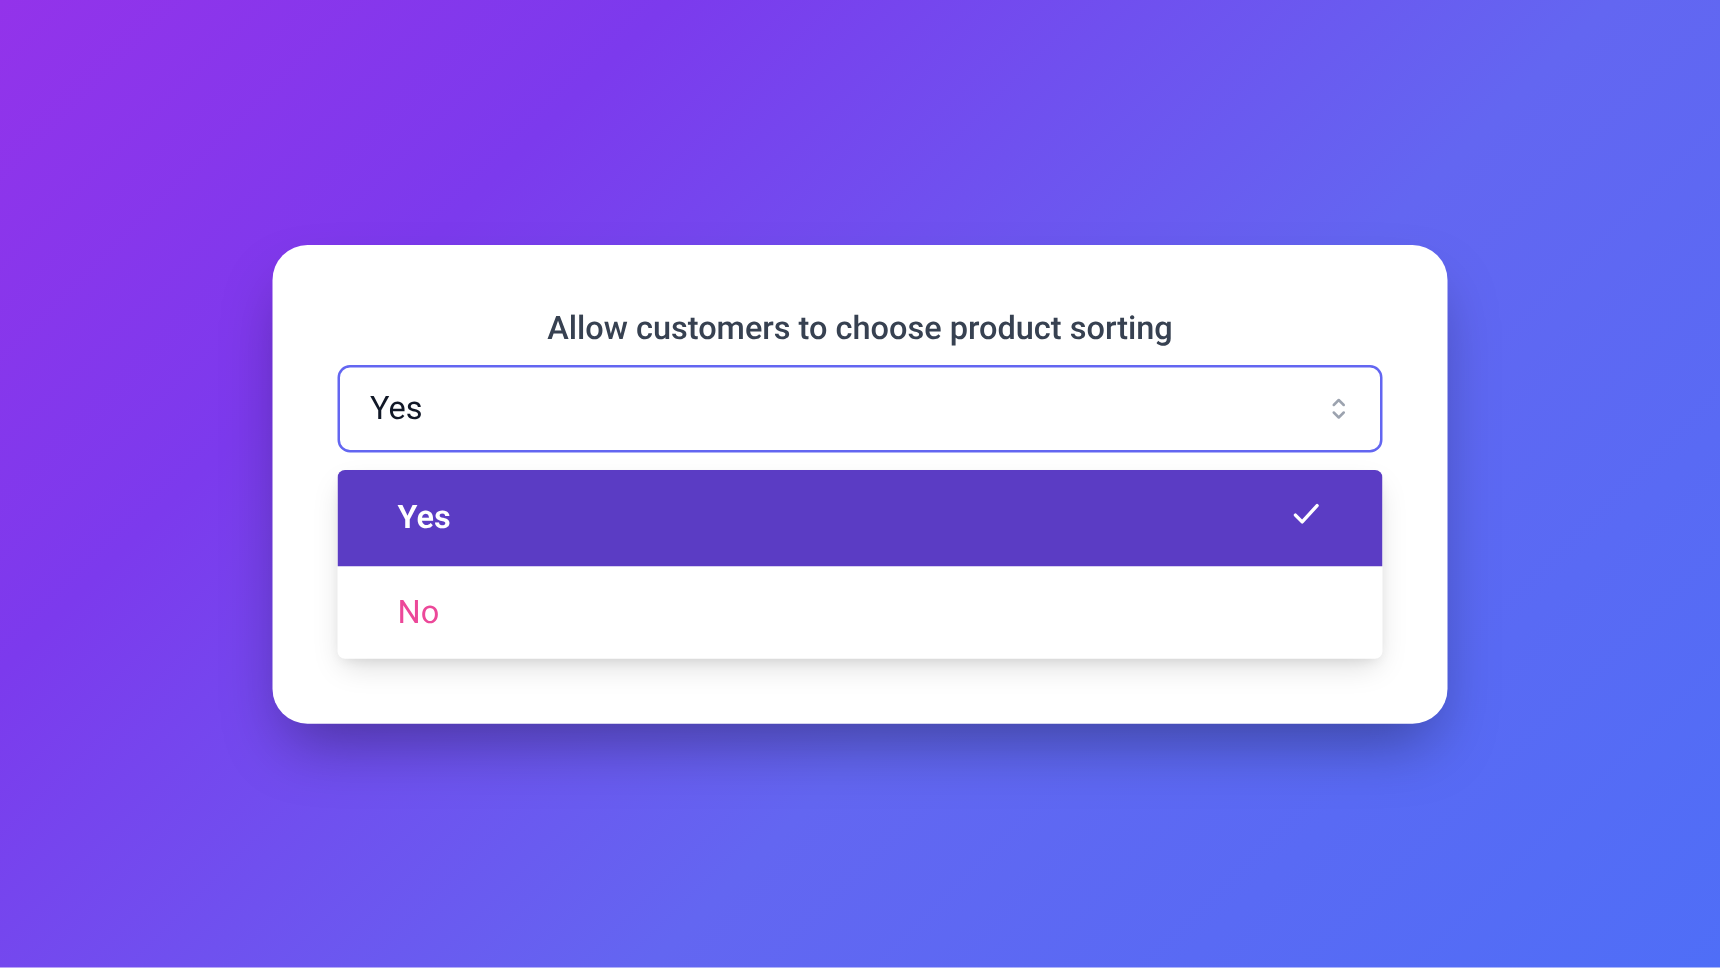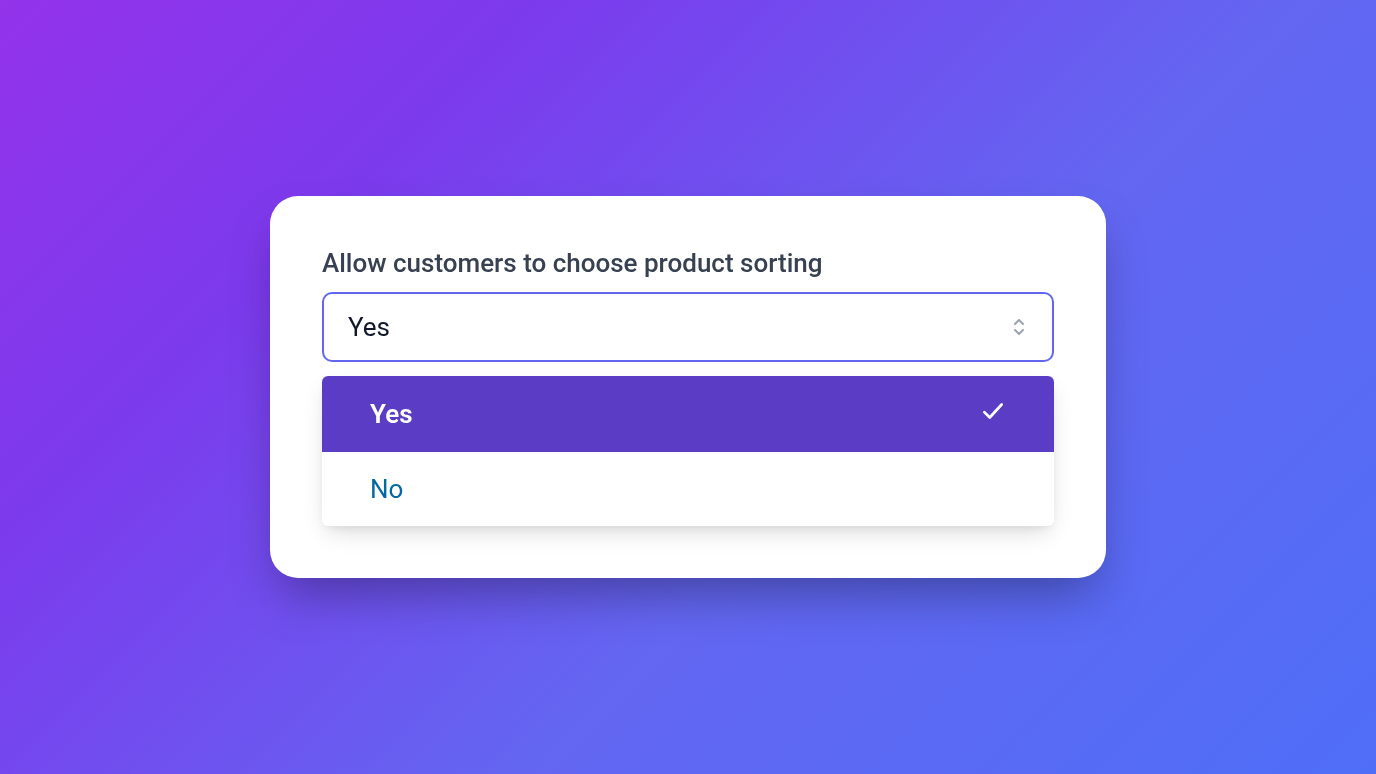--- a/index.html
+++ b/index.html
@@ -15,23 +15,24 @@
       display: flex;
       align-items: center;
       justify-content: center;
       font-family: -apple-system, BlinkMacSystemFont, "Segoe UI", Roboto, Helvetica, Arial, sans-serif;
     }
     
     .card {
       background: #ffffff;
       border-radius: 28px;
       padding: 52px;
-      width: 836px;
+      width: 940px;
       box-shadow: 0 25px 50px -12px rgba(0, 0, 0, 0.35);
       position: relative;
+      text-align: center;
     }
     
     .label {
       font-size: 26px;
       font-weight: 500;
       color: #374151;
       margin-bottom: 14px;
     }
     
     .select-box {
@@ -76,21 +77,21 @@
       cursor: pointer;
     }
     
     .option.selected {
       background: #5b3cc4;
       color: #ffffff;
       font-weight: 600;
     }
     
     .option:not(.selected) {
-      color: #0369a1;
+      color: #ec4899;
     }
     
     .check-icon {
       color: #ffffff;
     }
   </style>
 </head>
 <body>
 
 <div class="card">

